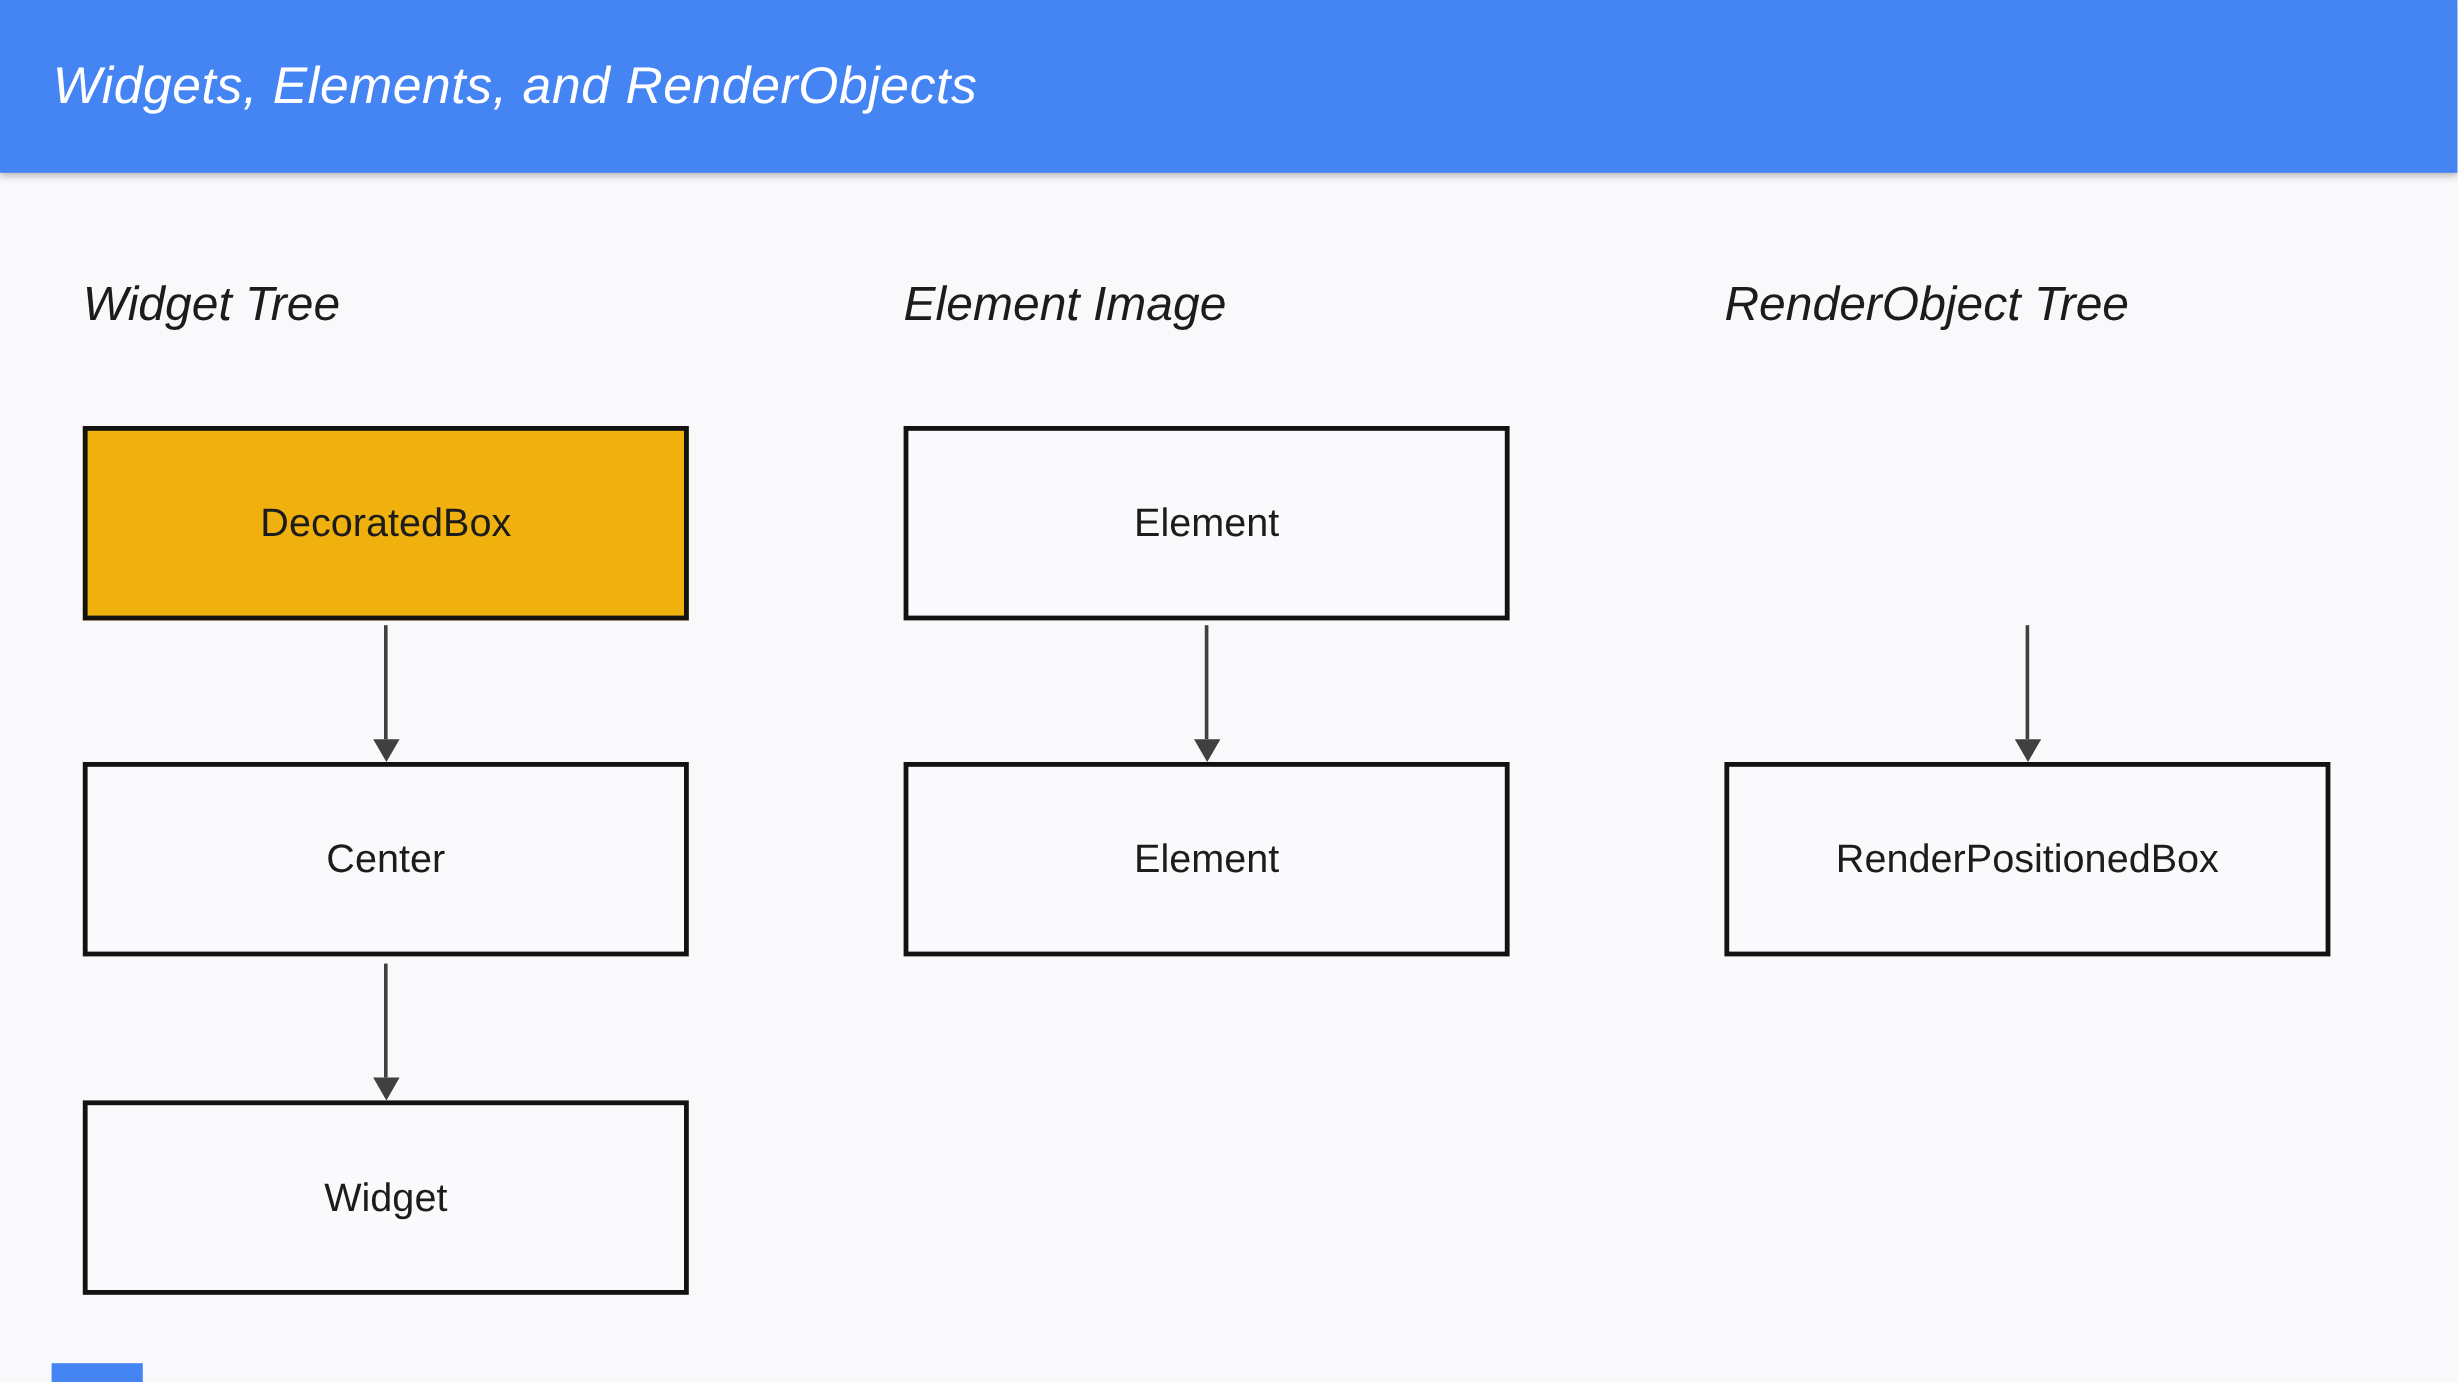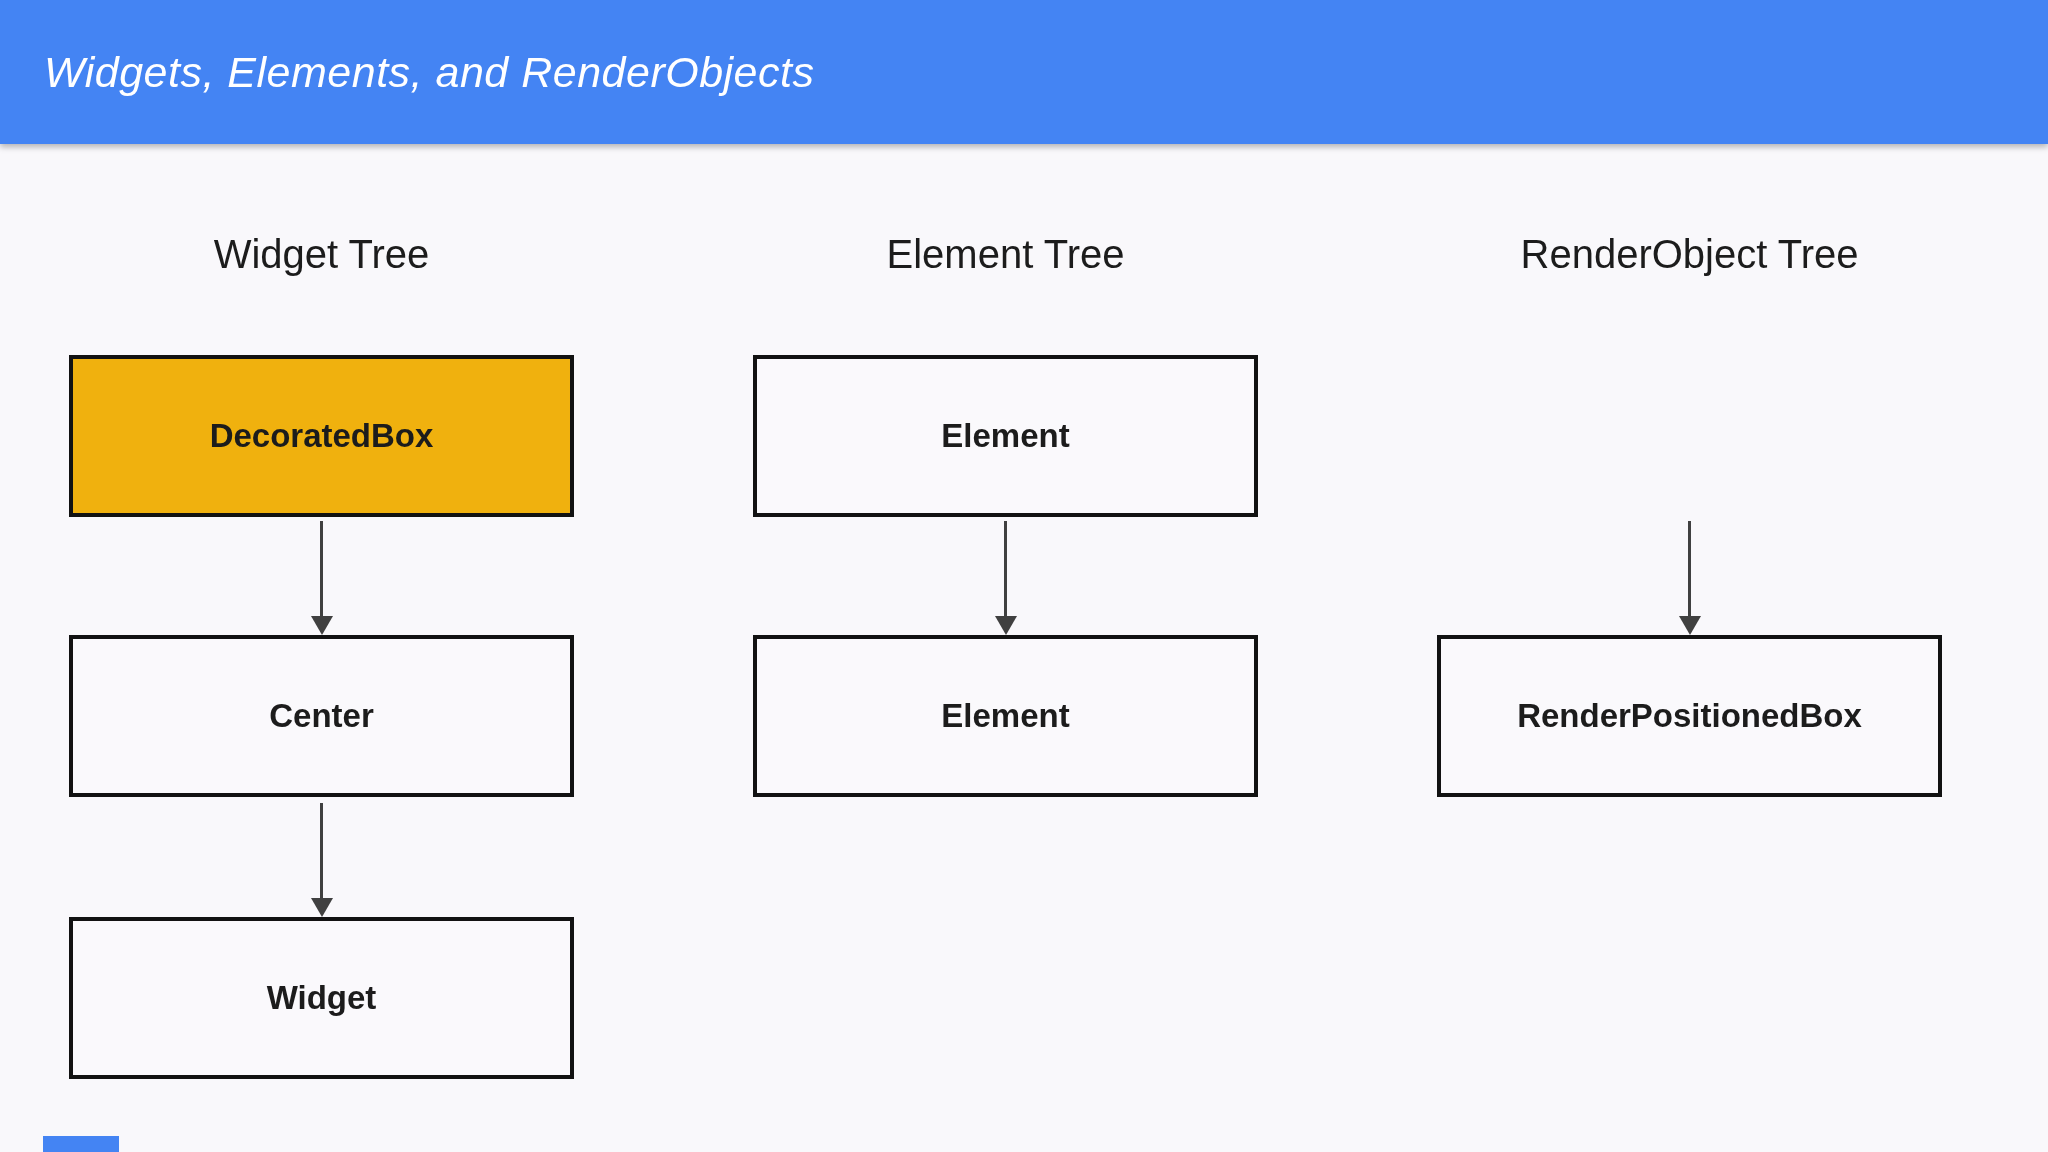--- a/index.html
+++ b/index.html
@@ -33,29 +33,29 @@
     color:var(--title-text);
     font-size:43px;
     font-weight:400;
     letter-spacing:0.5px;
   }
   .canvas{position:absolute;left:0;top:144px;width:2048px;height:1008px;}
   .col{position:absolute;top:0;width:505px;height:1008px;}
   .c0{left:69px;} .c1{left:753px;} .c2{left:1437px;}
   .col-heading{
     position:absolute;left:0;top:88px;width:100%;
-    text-align:center;
-    font-size:40px;font-weight:400;color:var(--text);
+    text-align:left;
+    font-size:40px;font-weight:400;color:var(--text);font-style:italic;
   }
   .box{
     position:absolute;left:0;width:505px;height:162px;
     background:var(--box-fill);
     border:4px solid var(--box-border);
     display:flex;align-items:center;justify-content:center;
-    font-size:33px;color:var(--text);font-weight:bold;
+    font-size:33px;color:var(--text);
   }
   .box.hl{background:var(--highlight-box);}
   .r0{top:211px;} .r1{top:491px;} .r2{top:773px;}
   .arrow{
     position:absolute;left:50%;transform:translateX(-50%);
     width:24px;
     display:flex;flex-direction:column;align-items:center;
   }
   .a0{top:377px;height:114px;}
   .a1{top:659px;height:114px;}
@@ -100,21 +100,21 @@
       <div class="shaft"></div>
       <div class="head"></div>
     </div>
 
     <div class="box r2">
       <span>Widget</span>
     </div>
   </section>
 
   <section class="col c1">
-    <div class="col-heading">Element Tree</div>
+    <div class="col-heading">Element Image</div>
 
     <div class="box r0">
       <span>Element</span>
     </div>
 
     <div class="arrow a0">
       <div class="shaft"></div>
       <div class="head"></div>
     </div>
 

